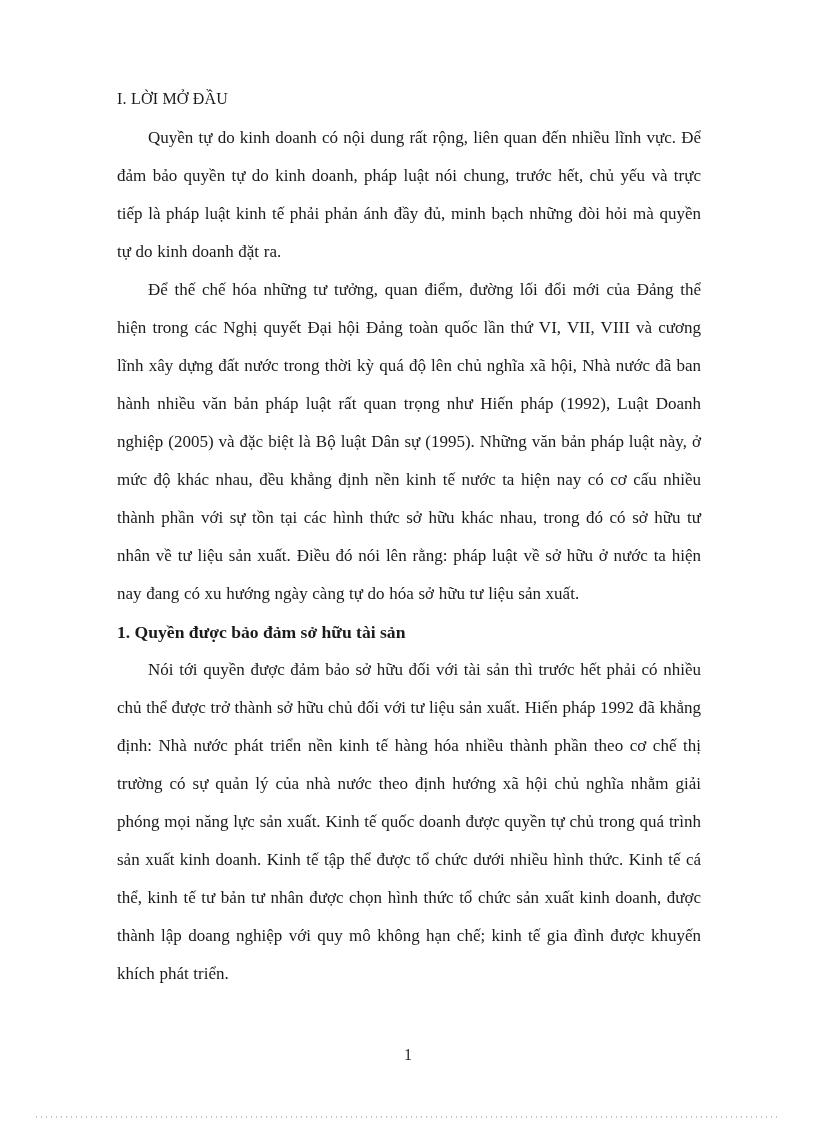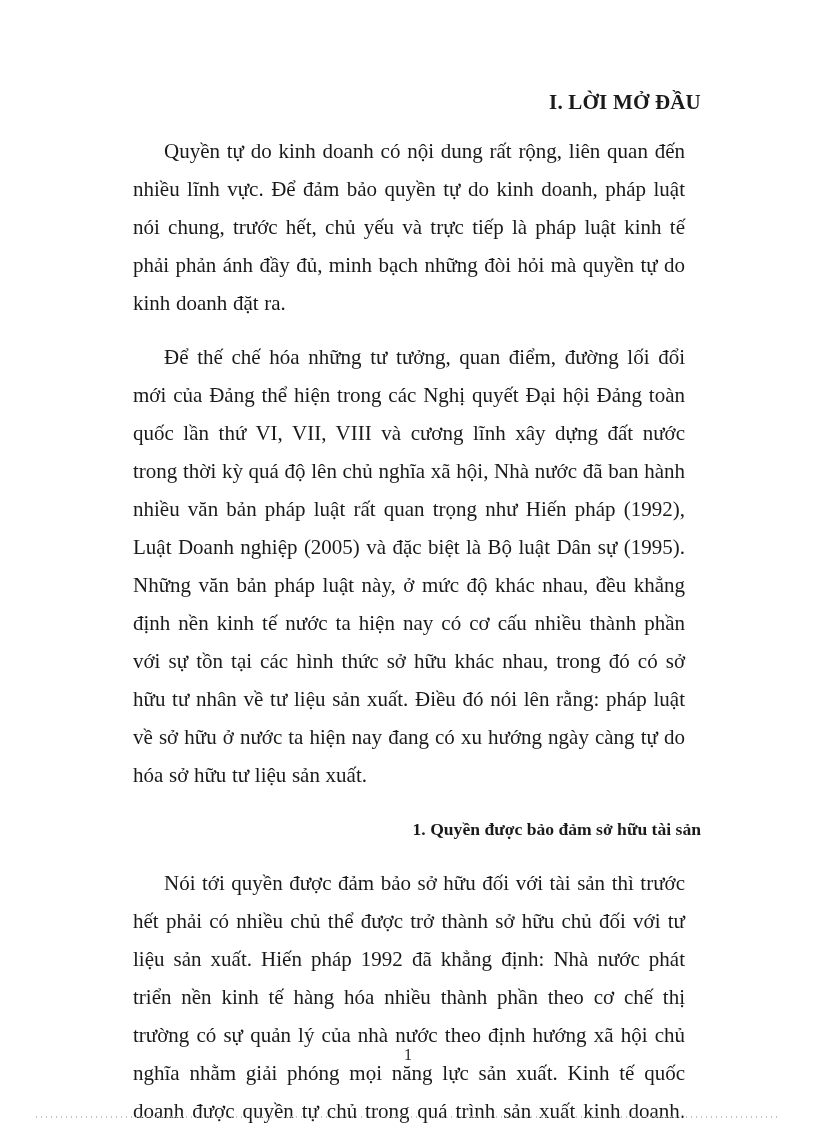--- a/index.html
+++ b/index.html
@@ -26,49 +26,49 @@
   }
 
   .content {
     position: absolute;
     left: 117px;
     top: 88px;
     width: 584px;
   }
 
   .heading {
-    text-align: right;
-    font-weight: bold;
-    font-size: 21px;
+    text-align: left;
+    font-weight: normal;
+    font-size: 16px;
     letter-spacing: 0.2px;
     margin: 0 0 9px 0;
     line-height: 1.35;
   }
 
   .heading.second {
     margin-top: 13px;
     margin-bottom: 8px;
   }
 
   p.body-par {
-    margin: 16px;
-    font-size: 21px;
+    margin: 0;
+    font-size: 17px;
     line-height: 38px;
     text-align: justify;
     text-justify: inter-word;
     text-indent: 31px;
     word-spacing: 0.4px;
   }
 
   .subheading {
     font-weight: bold;
     font-size: 17.6px;
     line-height: 38px;
     margin: 0;
-    text-align: right;
+    text-align: left;
     text-indent: 0;
   }
 
   .page-number {
     position: absolute;
     left: 0;
     top: 1046px;
     width: 816px;
     text-align: center;
     font-size: 16px;

